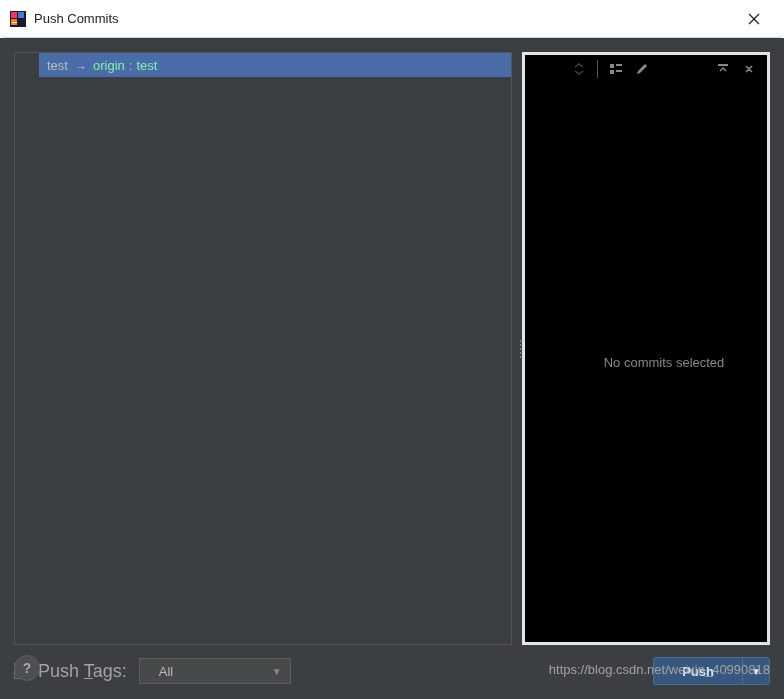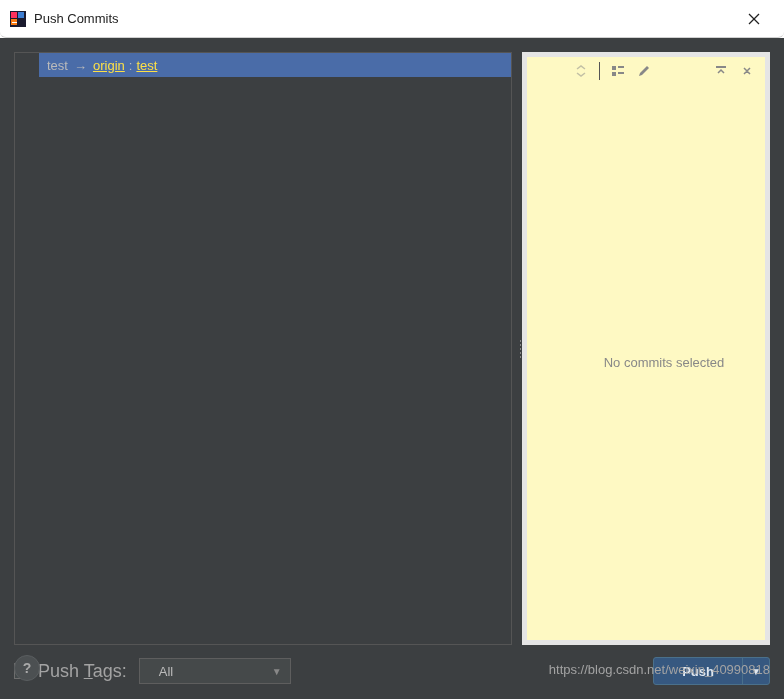--- a/index.html
+++ b/index.html
@@ -72,22 +72,21 @@
       align-items: center;
       padding: 0 8px;
       color: #bbbbbb;
       font-size: 13px;
     }
     .branch-row .arrow {
       margin: 0 6px;
       color: #bbbbbb;
     }
     .branch-row .underlined {
-      text-decoration: underline;
-      color: #fde047;
+      color: #86efac;
     }
     .branch-row .colon {
       margin: 0 4px;
     }
     .left-content {
       flex: 1;
       background: #3c3f41;
     }
     .splitter {
       width: 4px;
@@ -97,22 +96,22 @@
       cursor: ew-resize;
     }
     .splitter-dots {
       width: 3px;
       height: 20px;
       background-image: radial-gradient(circle, #888 1px, transparent 1px);
       background-size: 3px 4px;
     }
     .right-panel {
       flex: 1;
-      border: 5px solid #e5e5e5;
-      background: #fef9c3;
+      border: 3px solid #e5e5e5;
+      background: #000000;
       display: flex;
       flex-direction: column;
       padding-left: 36px;
     }
     .toolbar {
       height: 28px;
       display: flex;
       align-items: center;
       padding: 0 6px;
       gap: 2px;

